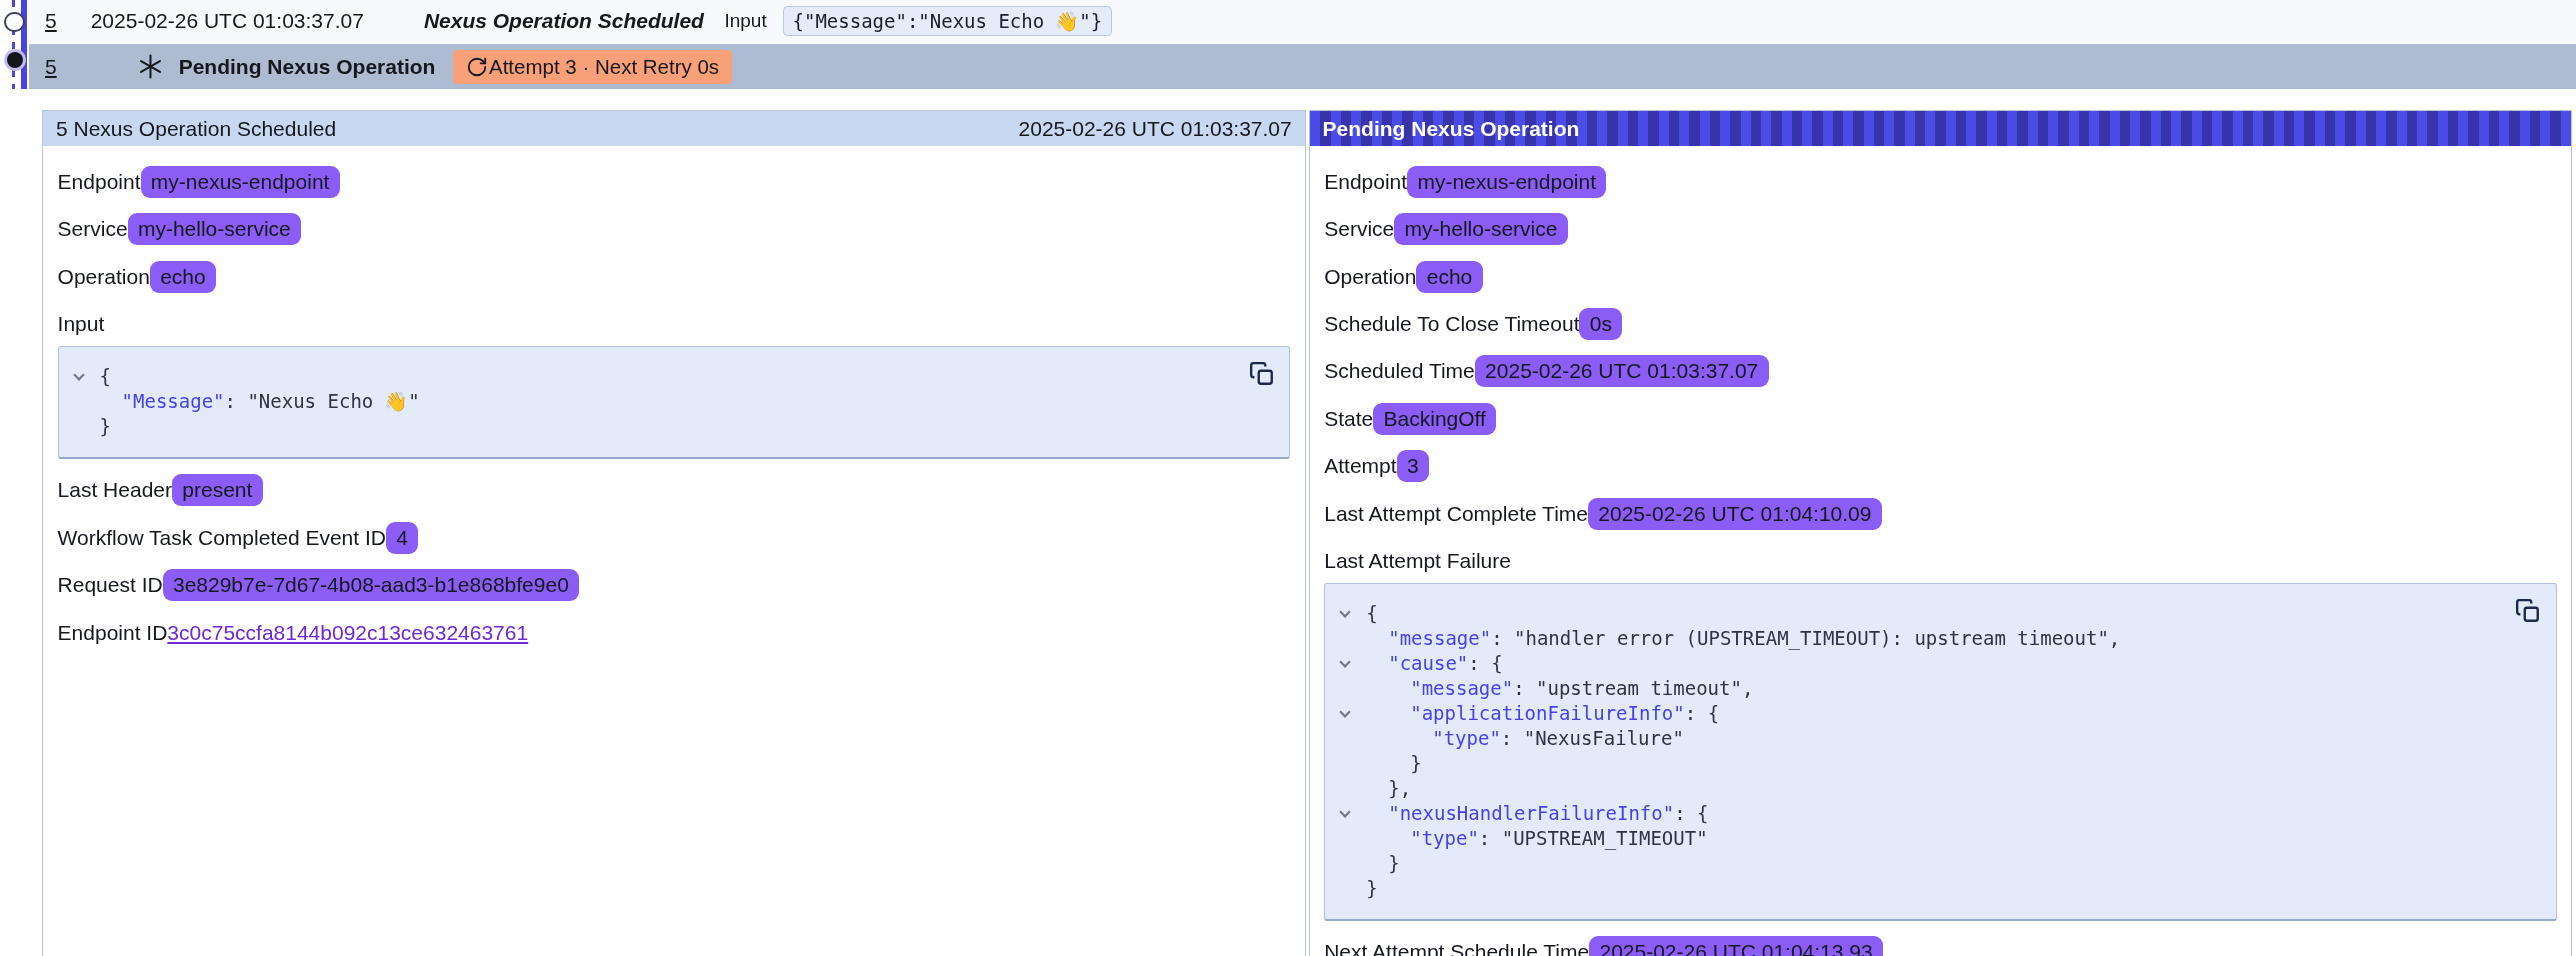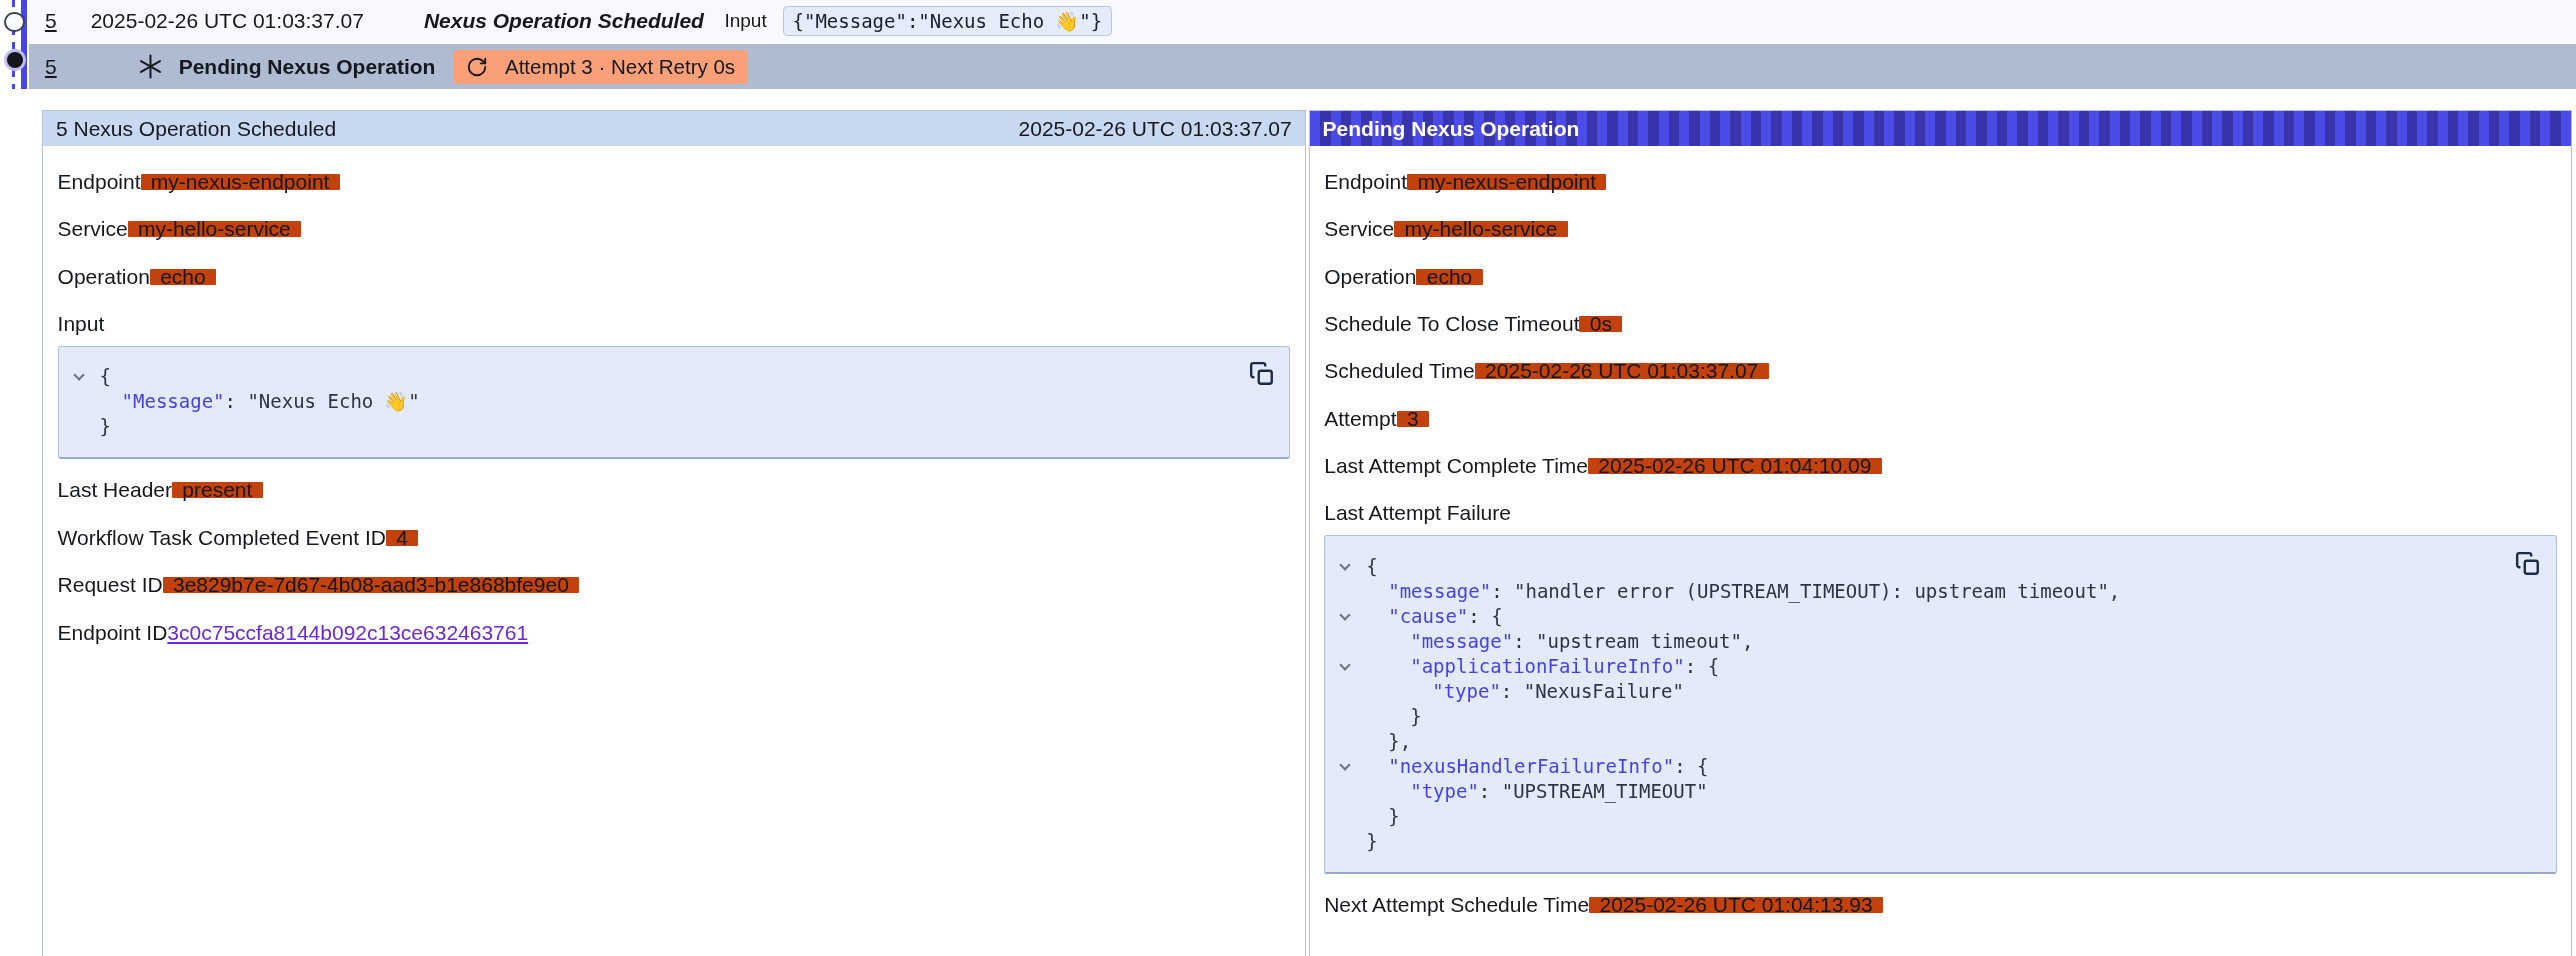--- a/index.html
+++ b/index.html
@@ -22,35 +22,35 @@
   .row2 { top:44px; height:45px; background:#aebbd1; }
   .ev-id { margin-left:16px; text-decoration:underline; font-weight:500; color:#15181e; }
   .row1 .ts { margin-left:34px; }
   .row1 .ev-title { margin-left:60px; font-weight:700;font-style:italic; }
   .row1 .in-label { margin-left:20.5px; font-size:19px; }
   .row1 .in-chip { margin-left:16px; background:#e4ebf9; border:1.5px solid #b9c6e2; border-radius:4.4px;
     font-family:"DejaVu Sans Mono","Liberation Mono",monospace; font-size:19px; padding:2.9px 8.8px; color:#1a1f29; }
   .row2 .pend-icon { margin-left:81px; display:flex; }
   .row2 .ev-title { margin-left:16px; font-weight:700; }
   .badge { margin-left:17.6px; background:#f9a078; border-radius:4.4px; height:34px; padding:4px 13px;
-    display:inline-flex; align-items:center; gap:17px; font-size:20.5px; color:#15181e; }
+    display:inline-flex; align-items:center; gap:1px; font-size:20.5px; color:#15181e; }
 
   
   .panels { position:absolute; top:110px; left:42px; right:3.7px; height:1025px; display:flex; gap:2.9px; }
   .panel { flex:1 1 0; border:1.5px solid #b7c2d6; background:#fff; overflow:hidden; }
   .panel-header { height:35px; display:flex; align-items:center; justify-content:space-between;
     padding:4px 13px; font-size:21px; }
   .panel-header.light { background:#c9d8f1; }
   .panel-header.striped { background:repeating-linear-gradient(90deg,#4b4ce8 0 10.3px,#3834ac 10.3px 20.5px);
     color:#ffffff; font-weight:600; }
   .panel-body { padding:4.4px 14.6px 14.6px 14.6px; }
 
   .field { display:flex; align-items:center; margin:15.4px 0; height:32px; font-size:21px; }
-  .chip { display:inline-flex; align-items:center; background:#c2410c; border-radius:1px;
-    padding:0 10.3px; height:16px; white-space:nowrap; }
+  .chip { display:inline-flex; align-items:center; background:#8b5cf6; border-radius:9px;
+    padding:0 10.3px; height:32px; white-space:nowrap; }
   .vlink { color:#6d28d9; text-decoration:underline; cursor:pointer; }
 
   .sec-label { font-size:21px; margin:19px 0 10.3px 0; }
 
   .codewrap { position:relative; background:#e3eaf9; border:1.5px solid #b1c0dc; border-bottom:2.9px solid #97a9ca;
     border-radius:2.9px; padding:17.6px 51px 17.6px 0; margin-bottom:4.4px;
     font-family:"DejaVu Sans Mono","Liberation Mono",monospace; font-size:19px; color:#2e3440; }
   .cline { position:relative; line-height:25px; padding-left:41px; white-space:pre; }
   .chev { position:absolute; left:16px; top:6.6px; width:8px; height:8px;
     border-right:2.2px solid #6f7680; border-bottom:2.2px solid #6f7680; transform:rotate(45deg); cursor:pointer; }
@@ -168,20 +168,24 @@
               <span>Operation</span>
               <span class="chip">echo</span>
             </div>
             <div class="field">
               <span>Schedule To Close Timeout</span>
               <span class="chip">0s</span>
             </div>
             <div class="field">
               <span>Scheduled Time</span>
               <span class="chip">2025-02-26 UTC 01:03:37.07</span>
+            </div>
+            <div class="field">
+              <span>State</span>
+              <span class="chip">BackingOff</span>
             </div>
             <div class="field">
               <span>Attempt</span>
               <span class="chip">3</span>
             </div>
             <div class="field">
               <span>Last Attempt Complete Time</span>
               <span class="chip">2025-02-26 UTC 01:04:10.09</span>
             </div>
           </div>

